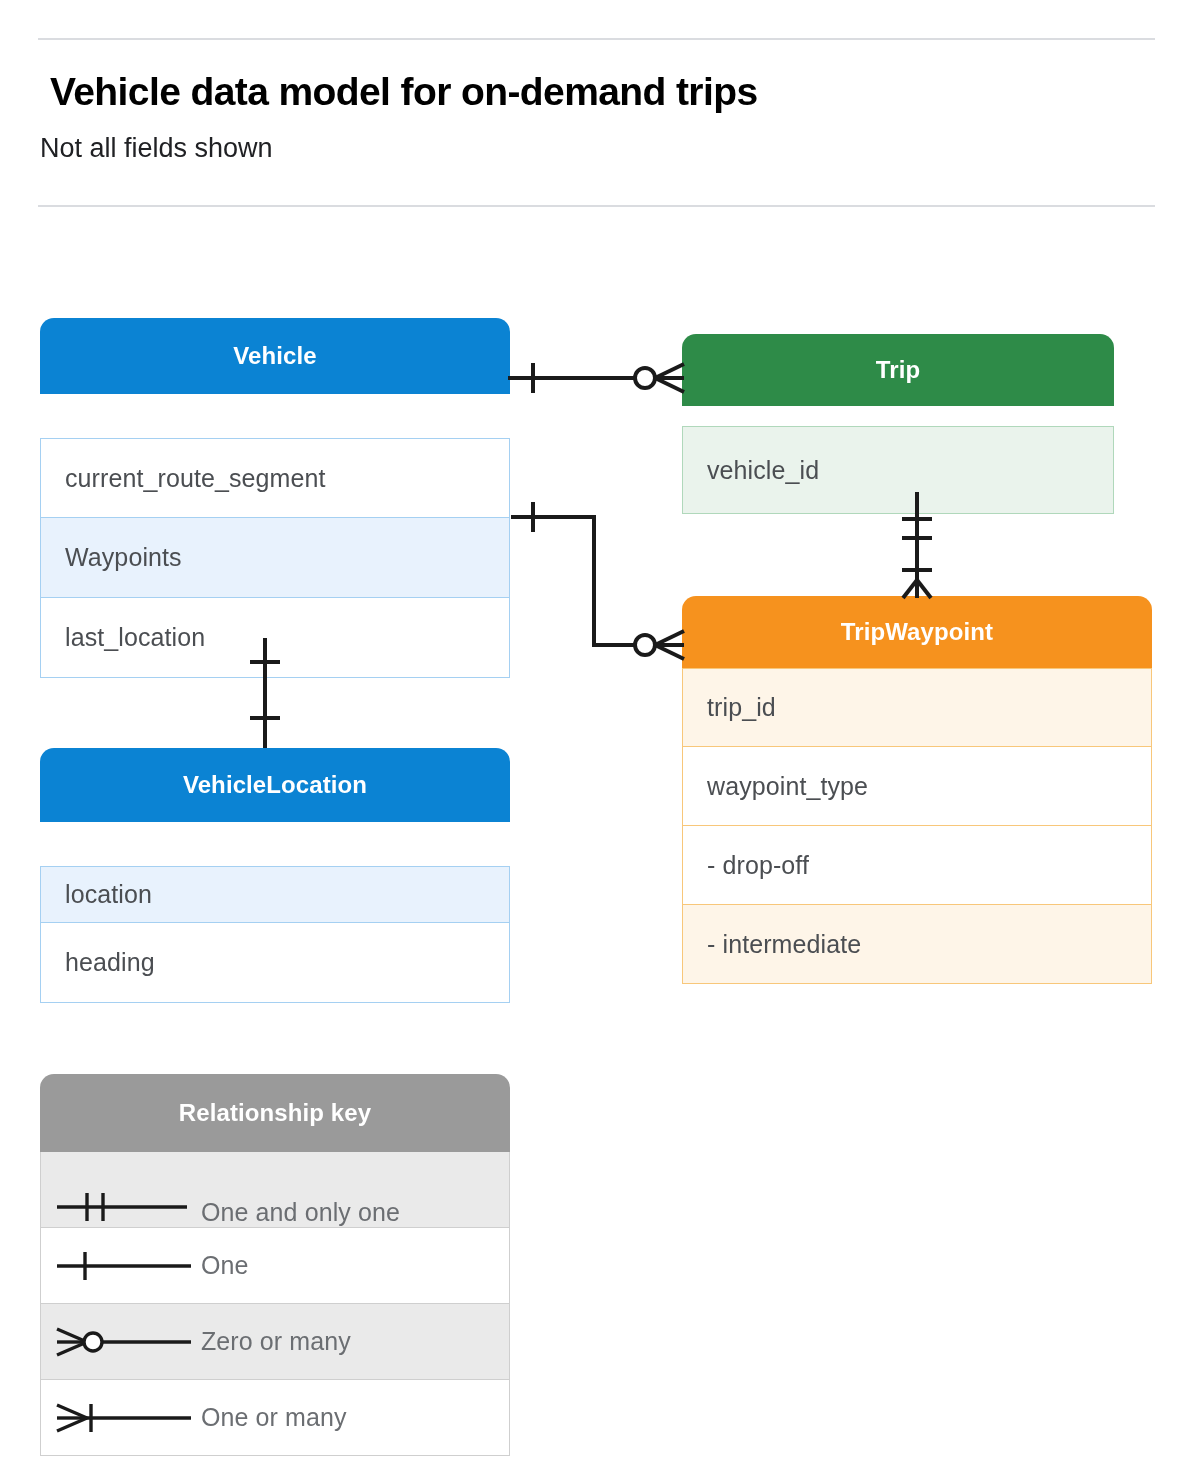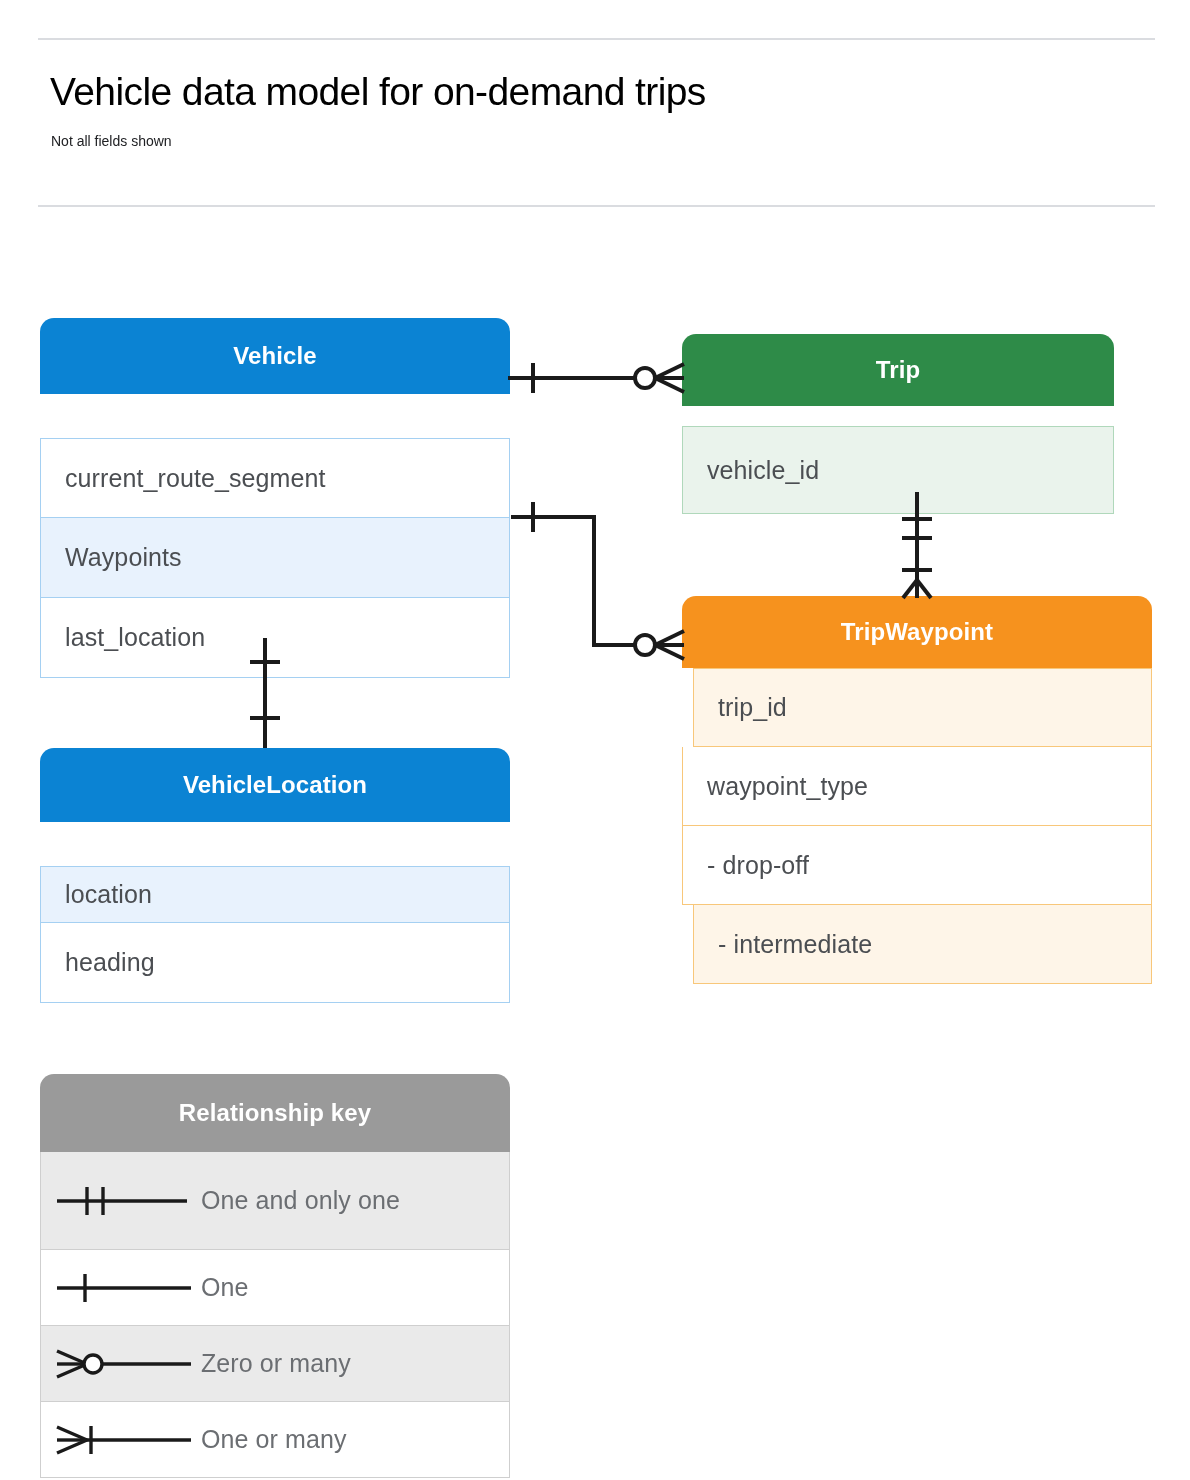--- a/index.html
+++ b/index.html
@@ -25,30 +25,30 @@
     background: #dadce0;
   }
   .rule.top  { top: 38px; }
   .rule.bot  { top: 205px; }
 
   #page-title {
     position: absolute;
     left: 50px;
     top: 70px;
     font-size: 39px;
-    font-weight: normal;
+    font-weight: bold;
     letter-spacing: -0.6px;
     color: #000000;
     white-space: nowrap;
   }
   #page-subtitle {
     position: absolute;
-    left: 51px;
+    left: 40px;
     top: 133px;
-    font-size: 14px;
+    font-size: 27px;
     font-weight: normal;
     color: #202124;
     white-space: nowrap;
   }
 
   
   .entity {
     position: absolute;
     box-sizing: border-box;
   }
@@ -85,21 +85,21 @@
   
   .green .entity-header { background: #2e8b48; }
   .green .entity-row { border: 1px solid #b0d8bb; border-top: none; background: #ffffff; }
   .green .entity-row:first-child { border-top: 1px solid #b0d8bb; }
   .green .entity-row.alt { background: #eaf3ec; margin-top: 20px; }
 
   
   .orange .entity-header { background: #f6921e; }
   .orange .entity-row { border: 1px solid #f8c77a; border-top: none; background: #ffffff; }
   .orange .entity-row:first-child { border-top: 1px solid #f8c77a; }
-  .orange .entity-row.alt { background: #fef5e8; margin-left: 11px; }
+  .orange .entity-row.alt { background: #fef5e8; }
 
   
   .gray .entity-header { background: #9a9a9a; margin-top: 32px; }
   .gray .legend-row {
     box-sizing: border-box;
     border: 1px solid #cfcfcf;
     border-top: none;
     background: #ffffff;
     display: flex;
     align-items: center;
@@ -169,21 +169,21 @@
   <div class="entity-header" style="height:74px;">VehicleLocation</div>
   <div class="entity-rows">
     <div class="entity-row alt" style="height:57px;">location</div>
     <div class="entity-row" style="height:80px;">heading</div>
   </div>
 </div>
 
 <div class="entity gray" style="left:40px; top:1042px; width:470px;">
   <div class="entity-header" style="height:78px;">Relationship key</div>
 
-  <div class="legend-row alt" style="height:98px;">
+  <div class="legend-row alt" style="height:76px;align-items:flex-end;">
     <div class="legend-sym">
       <svg width="140" height="40" viewBox="0 0 140 40">
         <line x1="2" y1="20" x2="132" y2="20" stroke="#1a1a1a" stroke-width="3.4"></line>
         <line x1="32" y1="6" x2="32" y2="34" stroke="#1a1a1a" stroke-width="3.4"></line>
         <line x1="48" y1="6" x2="48" y2="34" stroke="#1a1a1a" stroke-width="3.4"></line>
       </svg>
     </div>
     <div class="legend-label">One and only one</div>
   </div>
 

